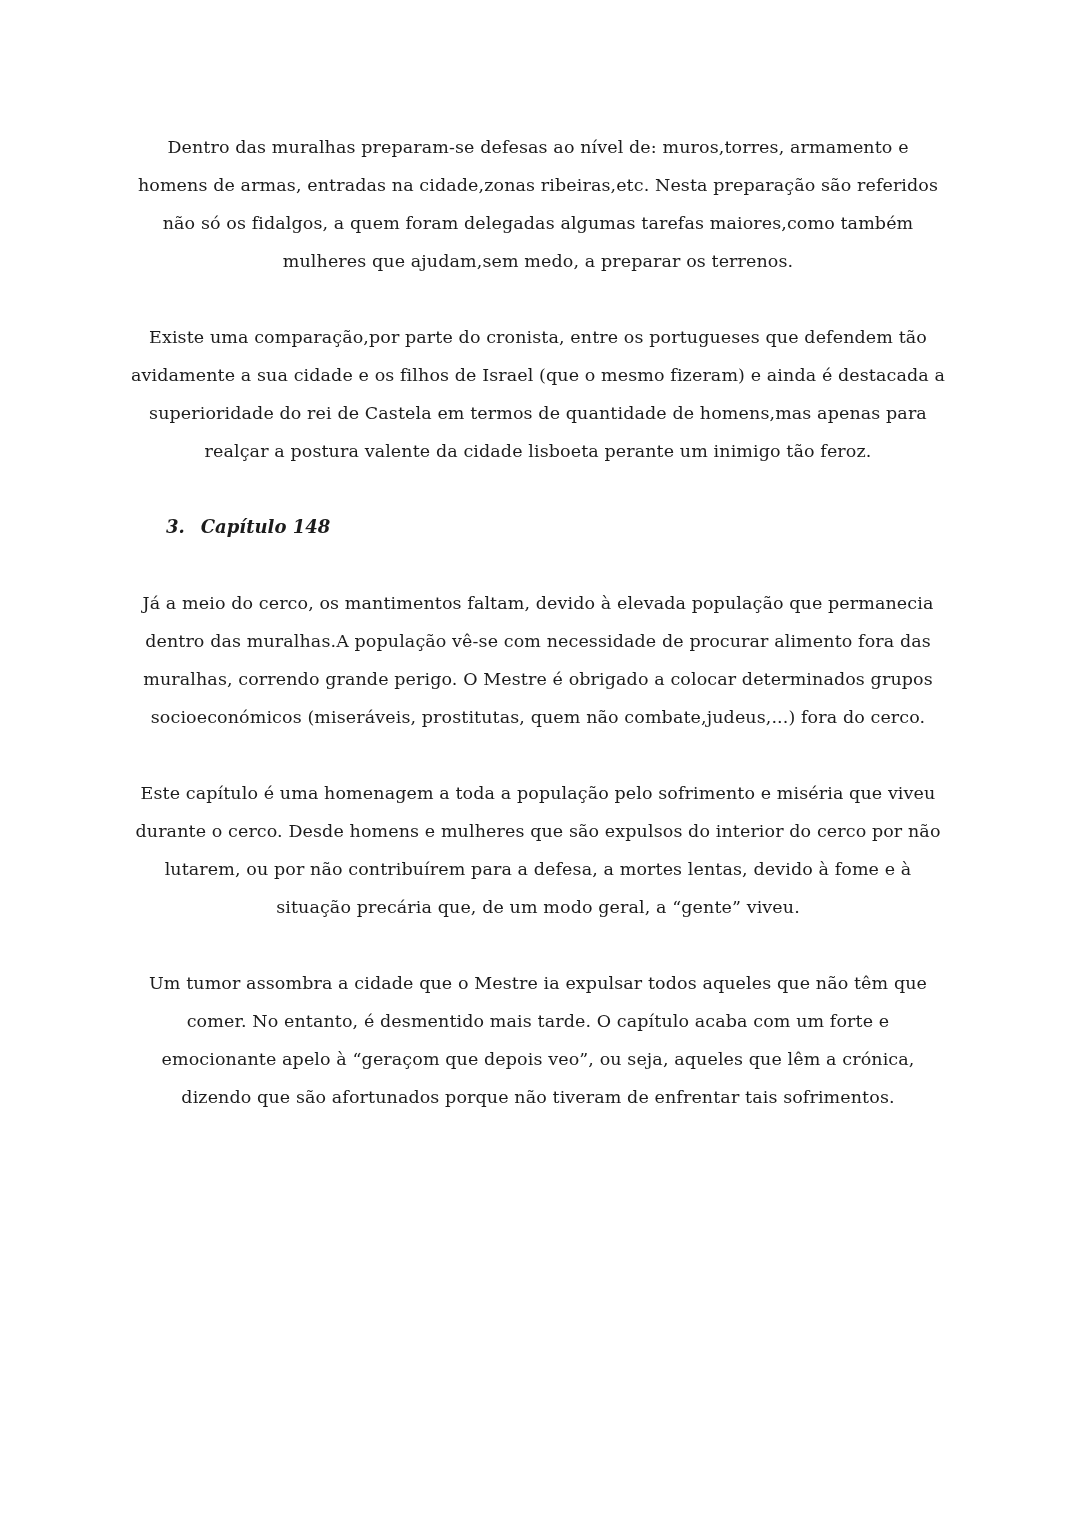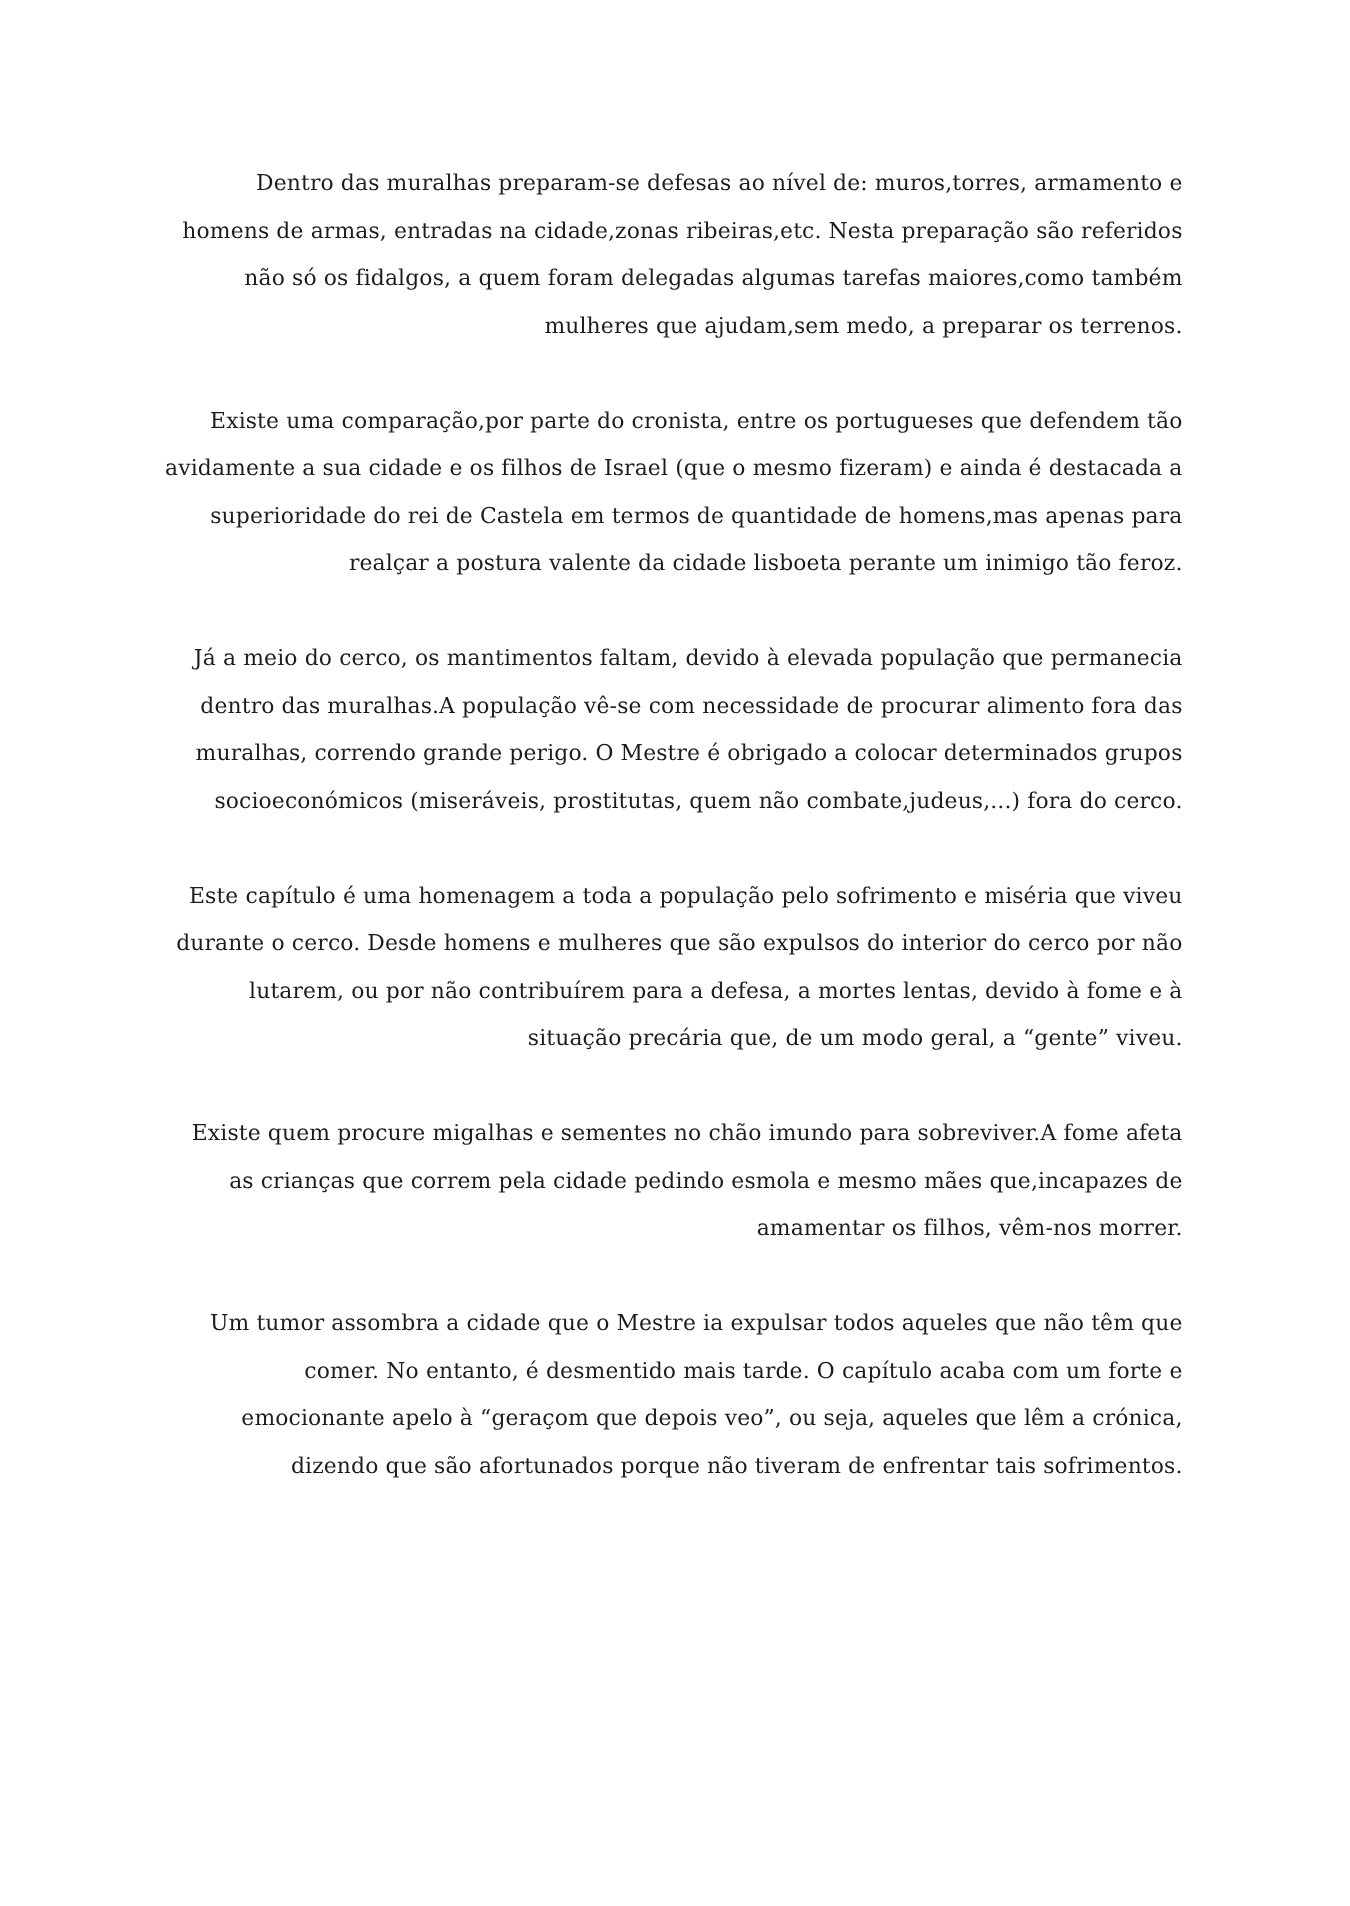--- a/index.html
+++ b/index.html
@@ -23,21 +23,21 @@
   }
 
   .doc-body {
     width: 100%;
   }
 
   .doc-body p {
     font-size: 17.5px;
     line-height: 38px;
     font-weight: 400;
-    text-align: right;
+    text-align: center;
     letter-spacing: 0.1px;
     margin: 0 16px 38px 0;
     color: #1c1c1c;
   }
 
   .section-heading {
     font-size: 18px;
     line-height: 38px;
     font-weight: 700;
     font-style: italic;
@@ -53,23 +53,25 @@
 </head>
 <body>
 
 <div class="page">
   <div class="doc-body">
 
     <p>Dentro das muralhas preparam-se defesas ao nível de: muros,torres, armamento e homens de armas, entradas na cidade,zonas ribeiras,etc. Nesta preparação  são referidos não só os fidalgos, a quem foram delegadas algumas tarefas maiores,como também mulheres que ajudam,sem medo, a preparar os terrenos.</p>
 
     <p>Existe uma comparação,por parte do cronista, entre os portugueses que defendem tão avidamente a sua cidade e os filhos de Israel (que o mesmo fizeram) e ainda é destacada a superioridade do rei de Castela em termos de quantidade de homens,mas apenas para realçar a postura valente da cidade lisboeta perante um inimigo tão feroz.</p>
 
+    <div class="section-heading">
+      <span class="num">3.</span><span>Capítulo 148</span>
+    </div>
 
     <p>Já a meio do cerco, os mantimentos faltam, devido à elevada população que permanecia dentro das muralhas.A população vê-se com necessidade de procurar alimento fora das muralhas, correndo grande perigo. O Mestre é obrigado a colocar determinados grupos socioeconómicos (miseráveis, prostitutas, quem não combate,judeus,...) fora do cerco.</p>
 
     <p>Este capítulo é uma homenagem a toda a população pelo sofrimento e miséria que viveu durante o cerco. Desde homens e mulheres que são expulsos do interior do cerco por não lutarem, ou por não contribuírem para a defesa, a mortes lentas, devido à fome e à situação precária que, de um modo geral,  a “gente” viveu.</p>
 
-    <p>Existe quem procure migalhas e sementes no chão imundo para sobreviver.A fome afeta as crianças que correm pela cidade pedindo esmola e mesmo mães que,incapazes de amamentar os filhos, vêm-nos morrer.</p>
 
     <p>Um tumor assombra a cidade que o Mestre ia expulsar todos aqueles que não têm que comer. No entanto, é desmentido mais tarde. O capítulo acaba com um forte e emocionante apelo à “geraçom que depois veo”, ou seja, aqueles que lêm a crónica, dizendo que são afortunados porque não tiveram de enfrentar tais sofrimentos.</p>
 
   </div>
 </div>
 
 </body></html>

